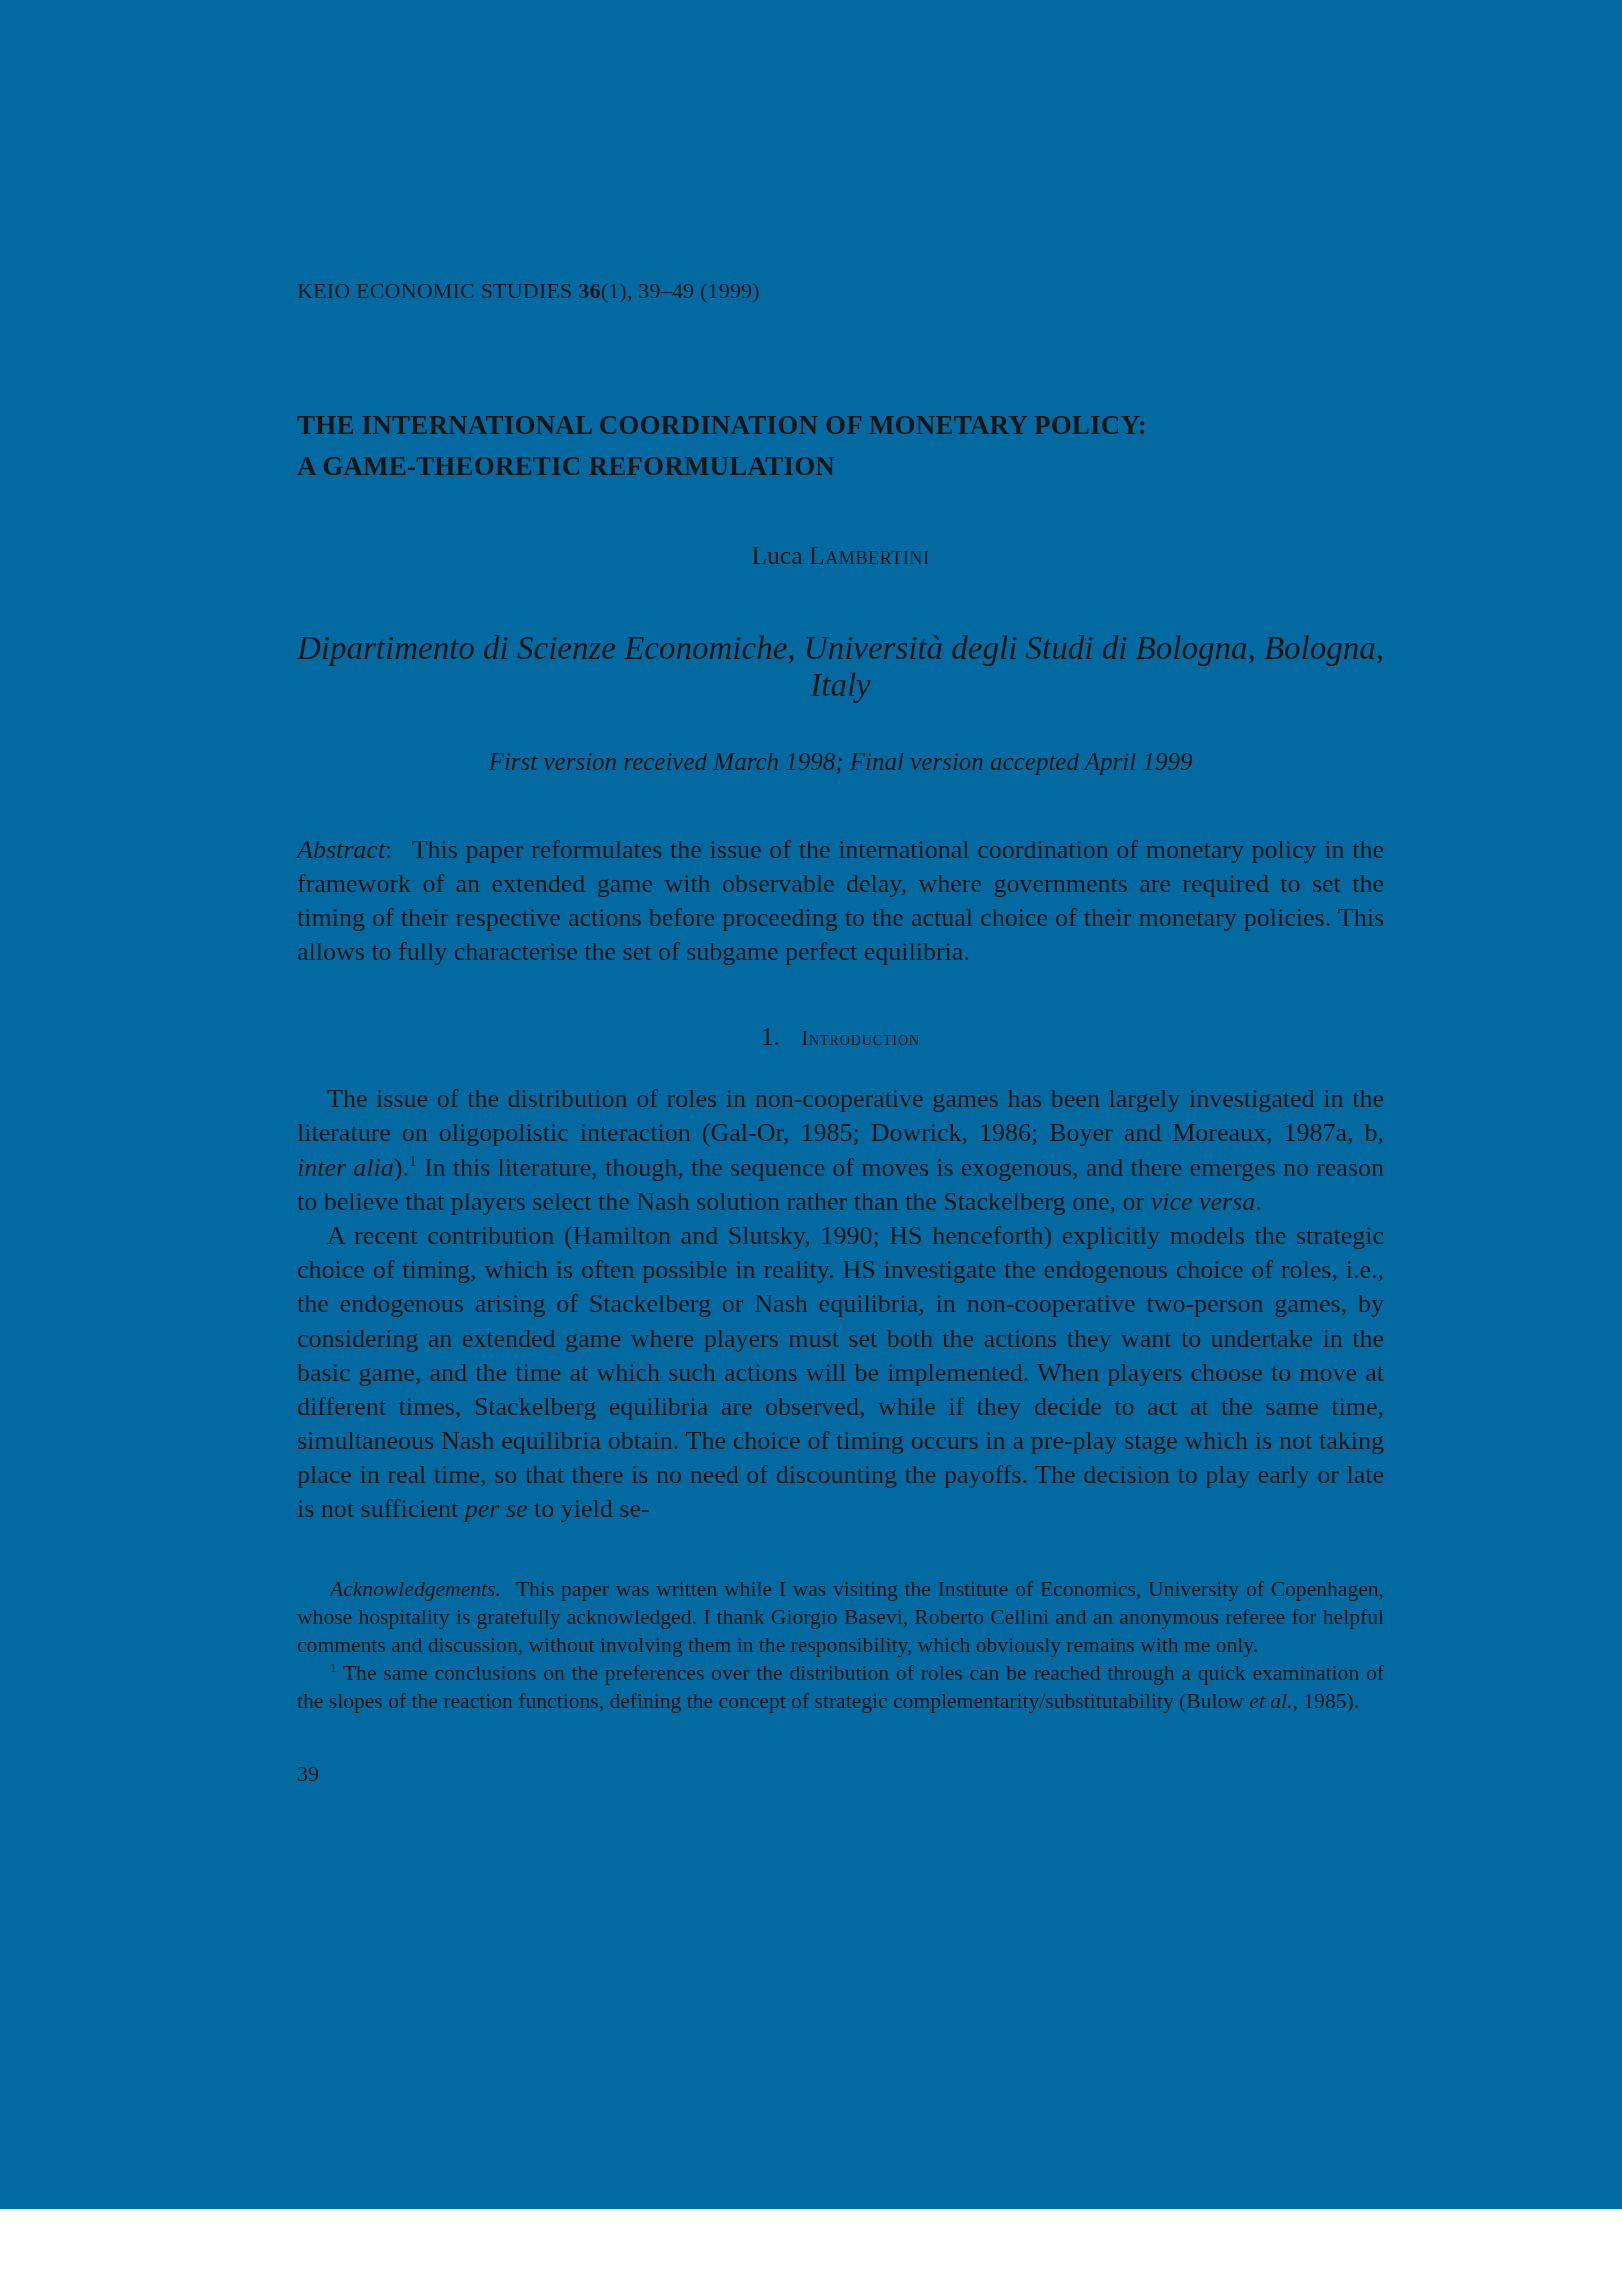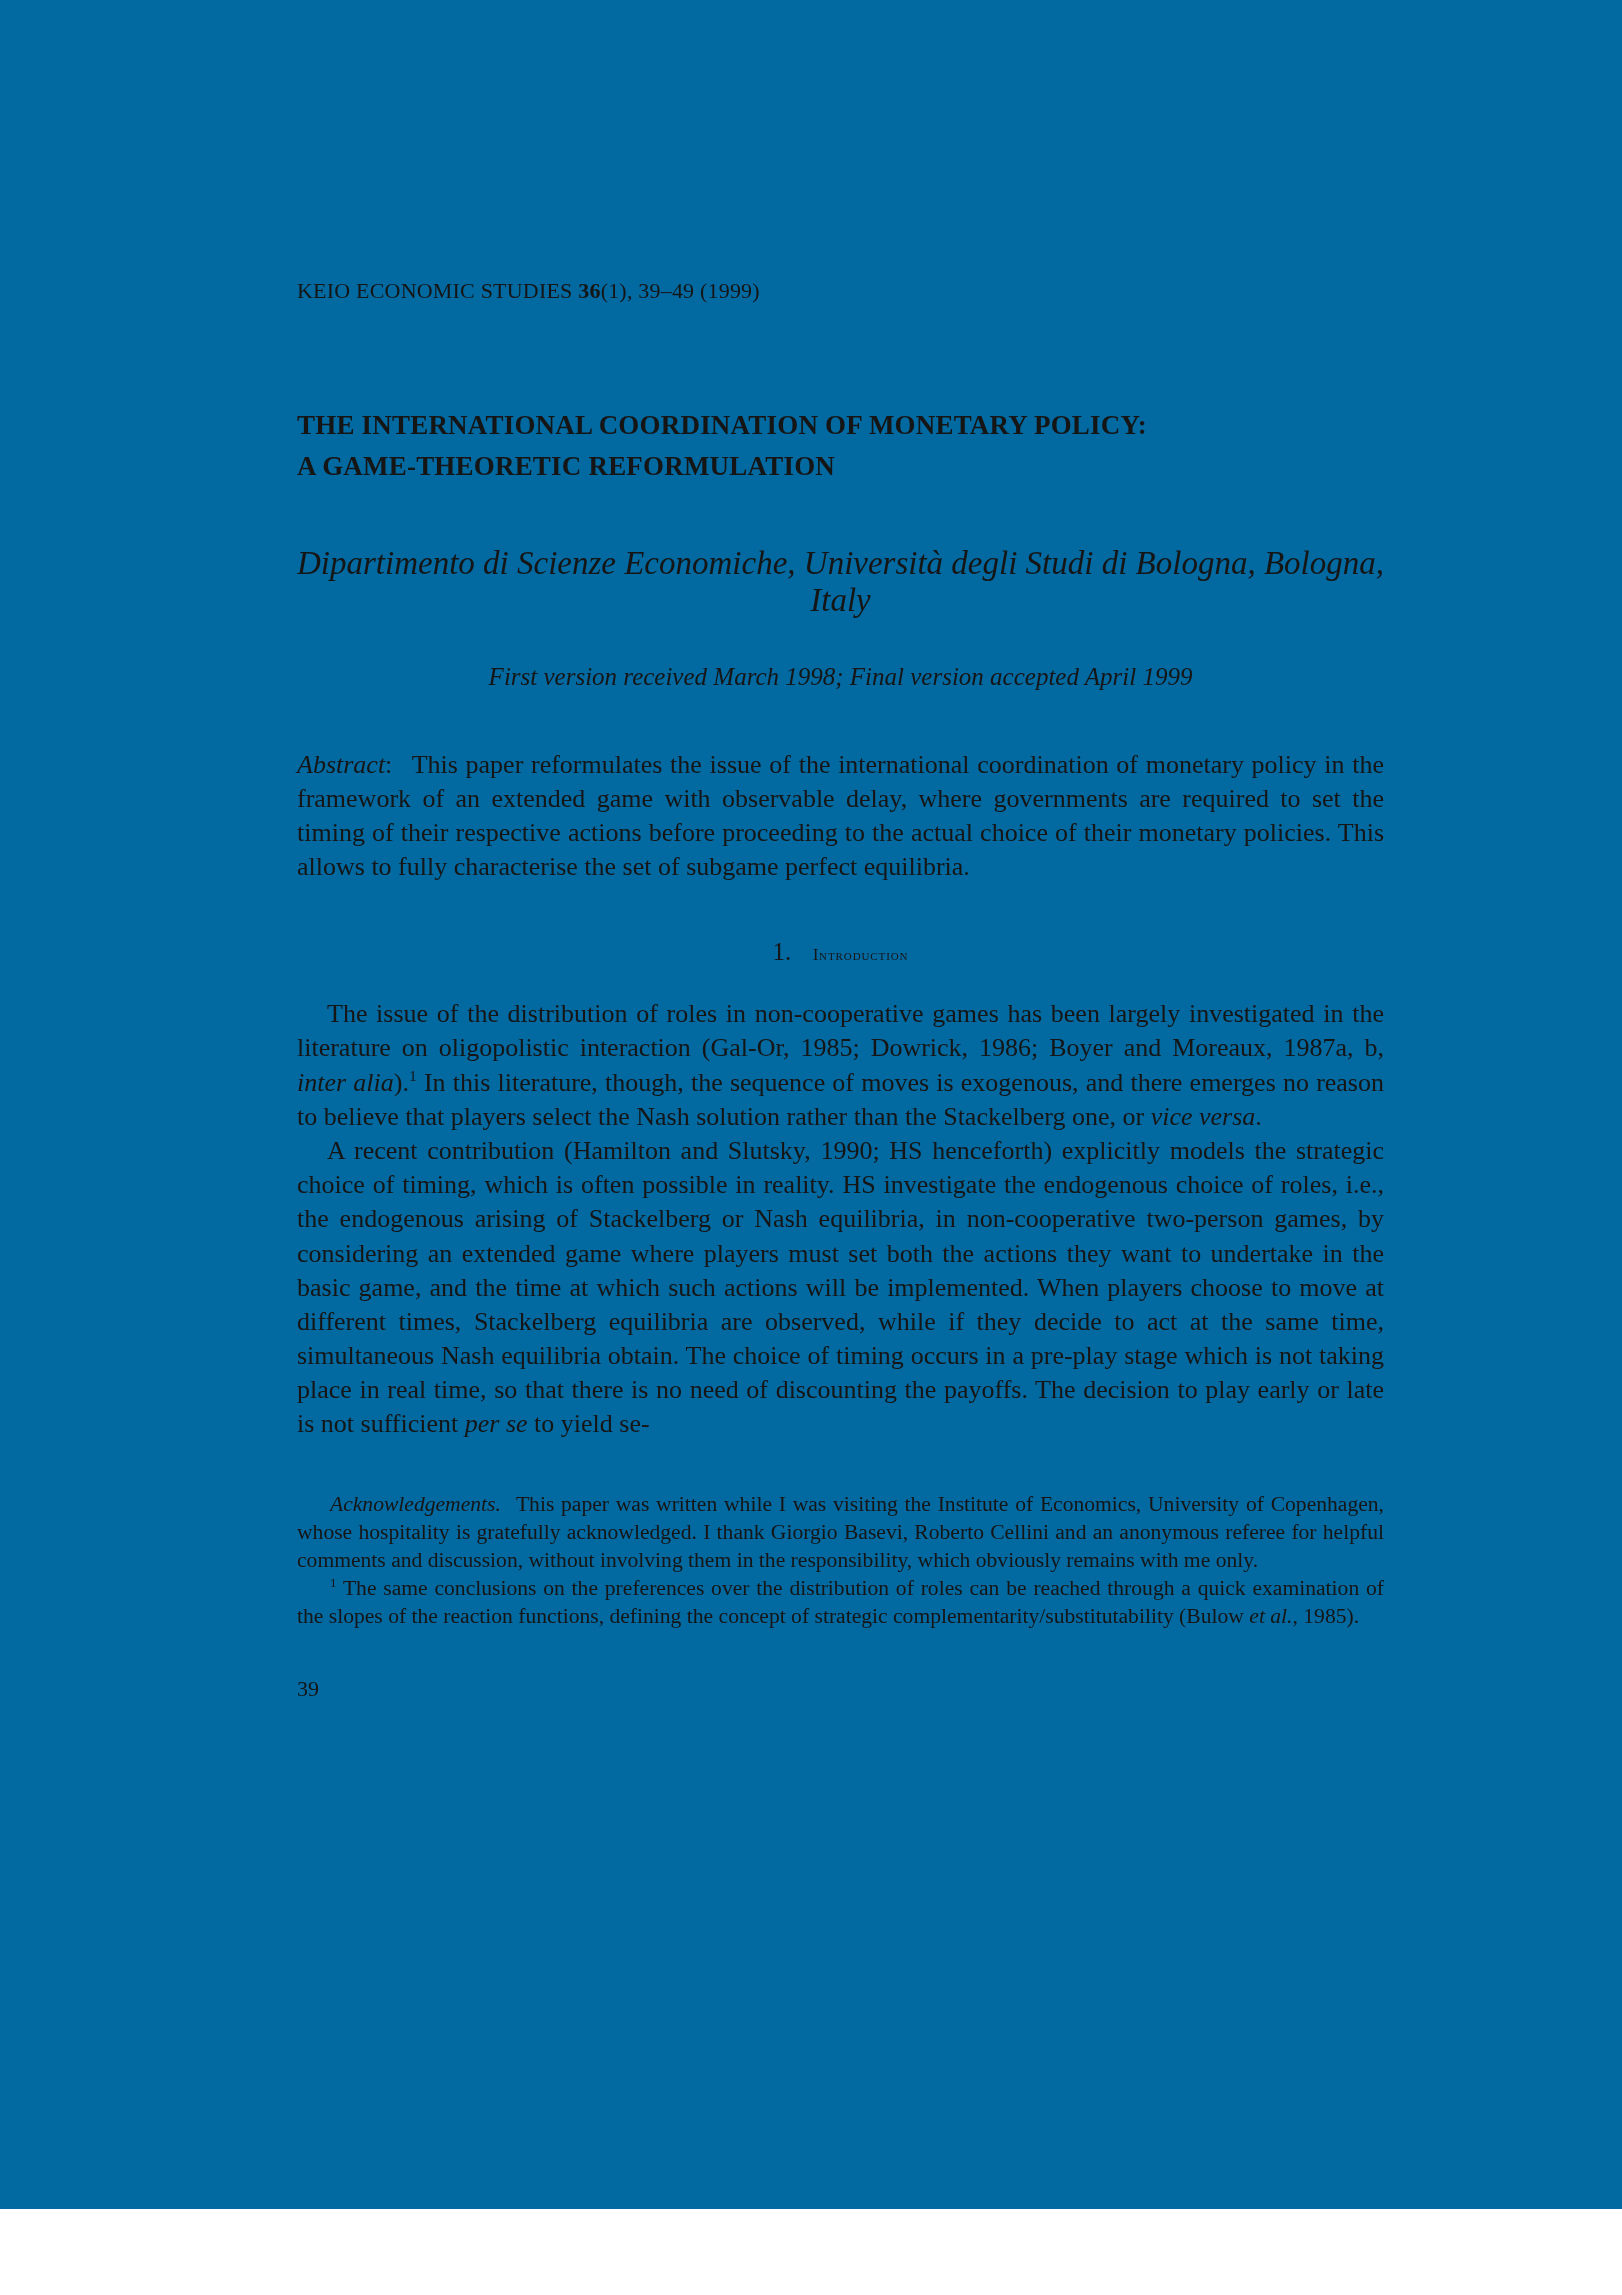--- a/index.html
+++ b/index.html
@@ -73,21 +73,21 @@
   .section-heading {
     margin-top: 54px;
     margin-bottom: 31px;
     text-align: center;
     font-size: 25px;
   }
   .section-title {
     font-variant: small-caps;
     letter-spacing: 0.9px;
     margin-left: 21.6px;
-    font-size: 16px;
+    font-size: 20px;
   }
 
   .body-par {
     font-size: 26px;
     line-height: 1.315;
     text-align: justify;
     text-indent: 30px;
   }
 
   sup.fnref {
@@ -117,20 +117,24 @@
 
   <div class="journal-header">
     <span>KEIO ECONOMIC STUDIES </span><span class="bold">36</span><span>(1), 39–49 (1999)</span>
   </div>
 
   <h1 class="title">
     <span>THE INTERNATIONAL COORDINATION OF MONETARY POLICY:</span><br>
     <span>A GAME-THEORETIC REFORMULATION</span>
   </h1>
 
+  <div class="author">
+    <span>Luca</span>
+    <span class="smallcaps">Lambertini</span>
+  </div>
 
   <div class="affiliation">Dipartimento di Scienze Economiche, Università degli Studi di Bologna, Bologna, Italy</div>
 
   <div class="dates">First version received March 1998; Final version accepted April 1999</div>
 
   <p class="abstract">
     <span class="abstract-label">Abstract</span><span class="abstract-colon">:</span><span>This paper reformulates the issue of the international coordination of monetary policy in the framework of an extended game with observable delay, where governments are required to set the timing of their respective actions before proceeding to the actual choice of their monetary policies. This allows to fully characterise the set of subgame perfect equilibria.</span>
   </p>
 
 

